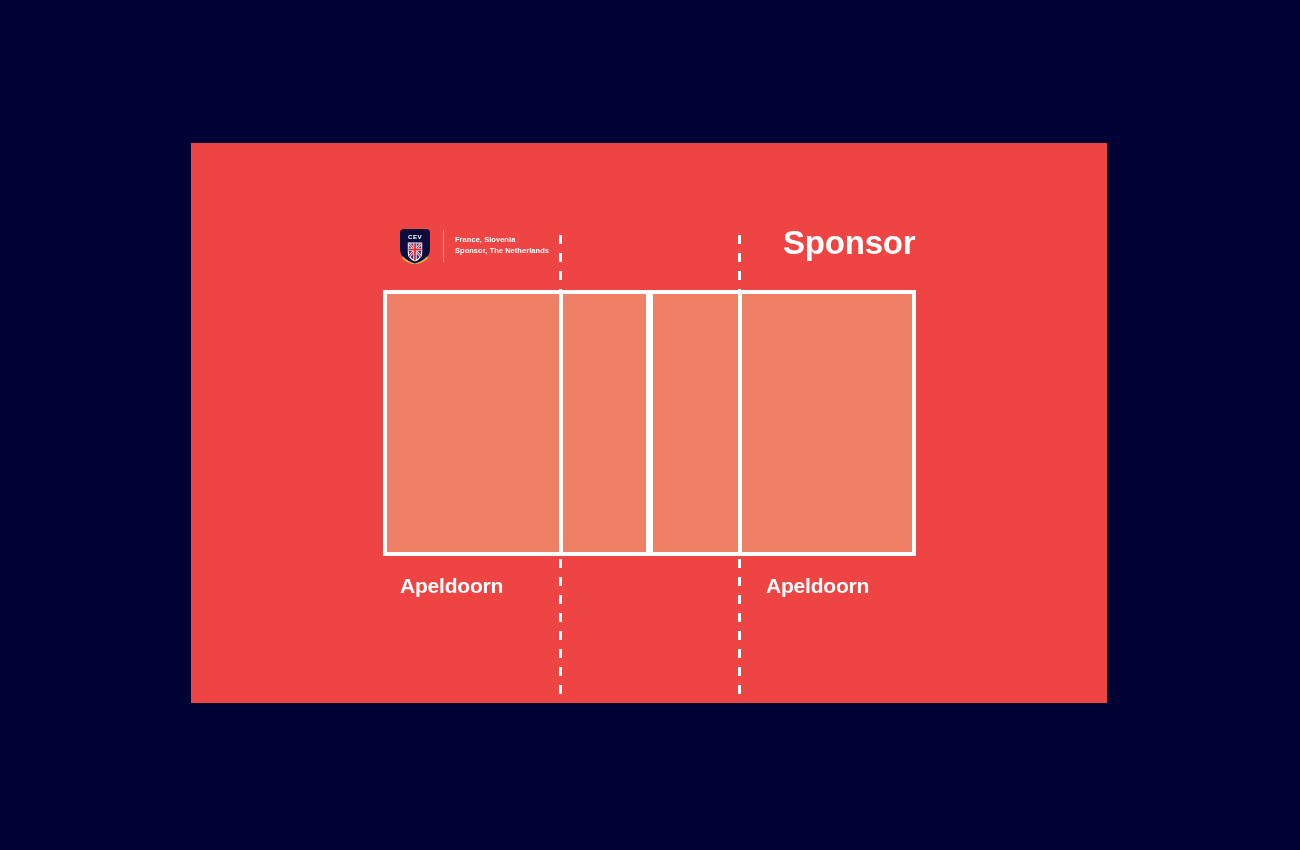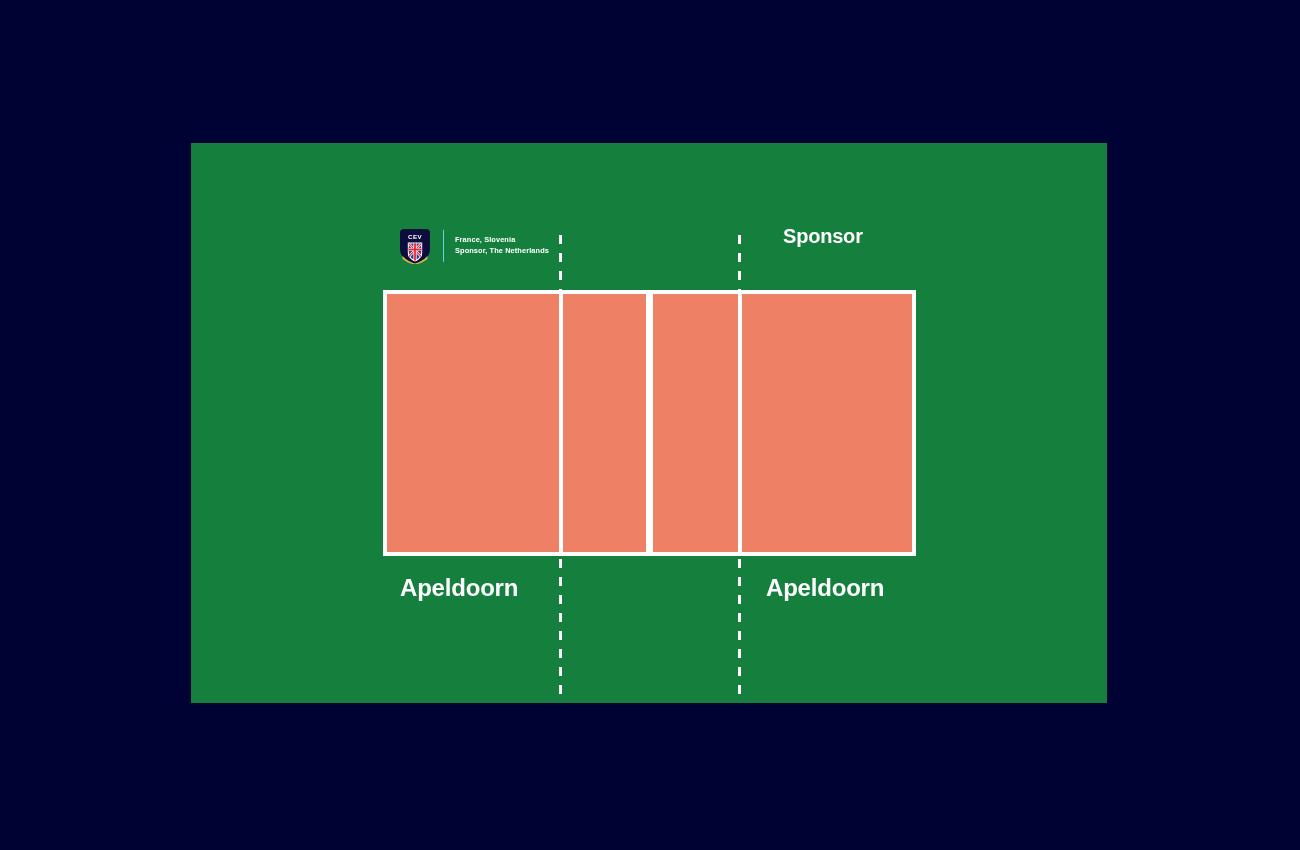--- a/index.html
+++ b/index.html
@@ -17,21 +17,21 @@
     position: relative;
   }
 
   
   .stage {
     position: absolute;
     left: 191px;
     top: 143px;
     width: 916px;
     height: 560px;
-    background: #15803d;
+    background: #ef4444;
     overflow: hidden;
   }
 
   
   .header {
     position: absolute;
     left: 0;
     top: 0;
     width: 100%;
     height: 150px;
@@ -70,21 +70,21 @@
     line-height: 1.42;
     letter-spacing: 0.1px;
     white-space: nowrap;
   }
 
   .sponsor {
     position: absolute;
     left: 592px;  
     top: 83px;    
     color: #ffffff;
-    font-size: 20px;
+    font-size: 33px;
     font-weight: bold;
     letter-spacing: -0.2px;
     line-height: 1;
   }
 
   
   .guide {
     position: absolute;
     top: 92px;            
     width: 3px;
@@ -132,21 +132,21 @@
     width: 7px;
     height: 100%;
     background: #ffffff;
   }
 
   
   .caption {
     position: absolute;
     top: 430px;    
     color: #ffffff;
-    font-size: 24px;
+    font-size: 21px;
     font-weight: bold;
     letter-spacing: -0.2px;
     line-height: 1.25;
   }
   .caption-left  { left: 209px; }  
   .caption-right { left: 575px; }  
 </style>
 </head>
 <body>
 

